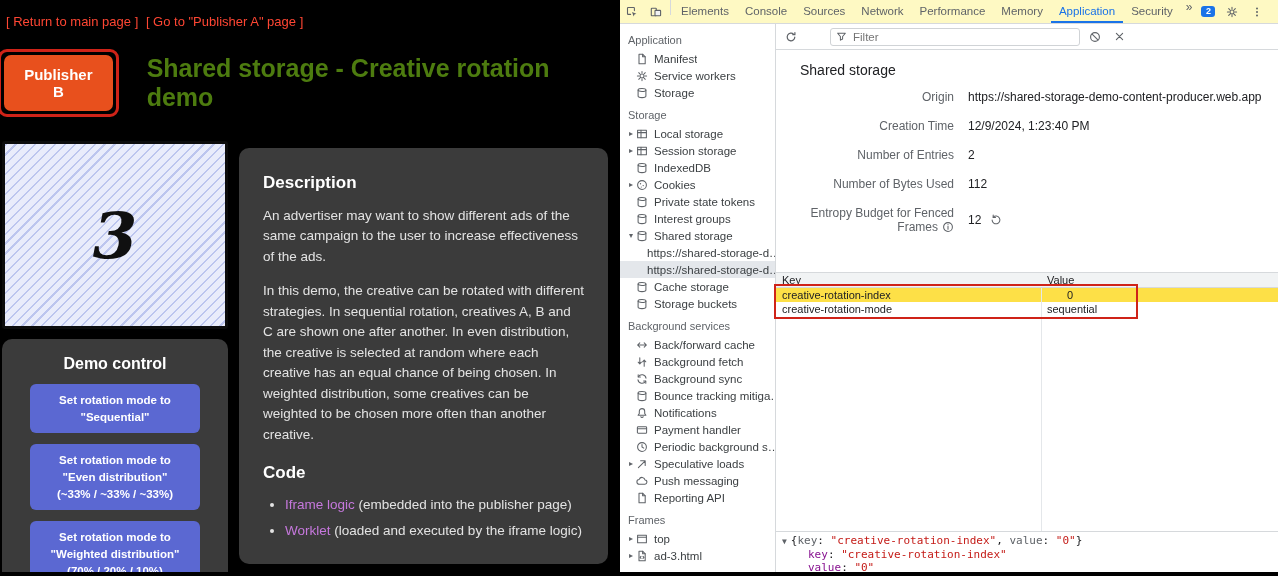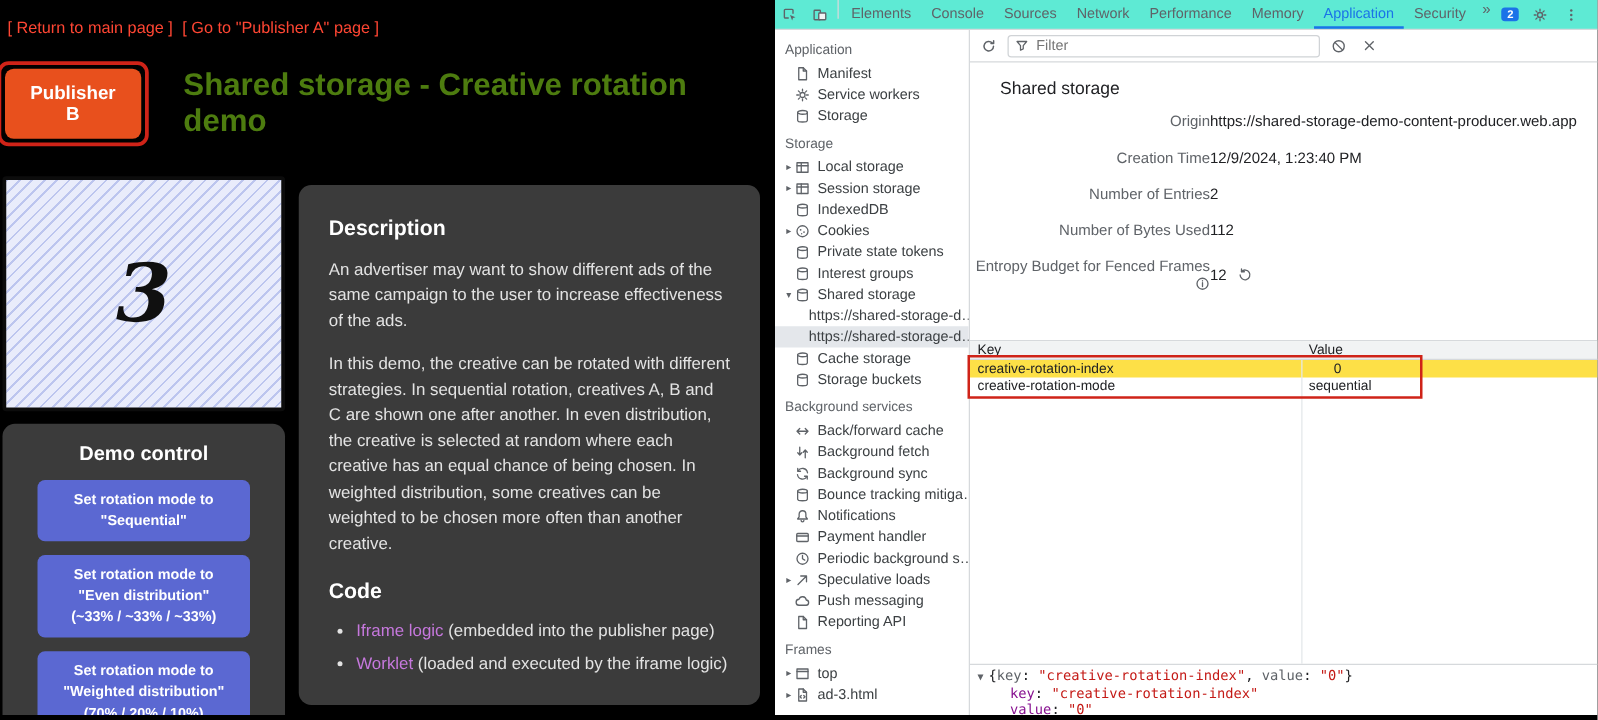--- a/index.html
+++ b/index.html
@@ -33,21 +33,21 @@
   .description-panel { flex:1; margin-right:12px; margin-top:7px; background:#3b3b3b; border-radius:10px;
     padding:14px 24px 18px; color:#e3e3e3; font-size:13.5px; line-height:1.52; align-self:flex-start; }
   .description-panel h2 { color:#fff; font-size:17px; margin:8px 0 10px; }
   .description-panel p { margin:0 0 14px; }
   .code-list { margin:2px 0 0; padding-left:22px; }
   .code-list li { margin-bottom:5px; }
   .code-link { color:#c678dd; text-decoration:none; cursor:pointer; }
 
   
   .devtools { flex:1; min-width:0; background:#fff; display:flex; flex-direction:column; color:#202124; }
-  .dt-tabbar { height:24px; flex:none; background:#5eead4; border-bottom:1px solid #d6d9dc;
+  .dt-tabbar { height:24px; flex:none; background:#fef9c3; border-bottom:1px solid #d6d9dc;
     display:flex; font-size:11.5px; color:#5f6368; }
   .dt-tbicon { width:24px; height:24px; display:flex; align-items:center; justify-content:center; cursor:pointer; flex:none; }
   .dt-sep { width:1px; height:15px; background:#d6d9dc; margin:0 2px; flex:none; }
   .dt-tab { padding:0 8px; line-height:23px; cursor:pointer; white-space:nowrap; }
   .dt-tab.active { color:#1a73e8; box-shadow:inset 0 -2px 0 #1a73e8; }
   .dt-more { padding:0 5px; cursor:pointer; font-size:12px; }
   .dt-right { margin-left:auto; display:flex; align-items:center; gap:1px; padding-right:2px; }
   .issues-badge { background:#1a73e8; color:#fff; font-size:9px; font-weight:bold; border-radius:3px;
     min-width:14px; height:11px; line-height:11px; text-align:center; padding:0 2px; margin:0 4px; cursor:pointer; }
   .dt-body { display:flex; flex:1; min-height:0; }
@@ -59,25 +59,25 @@
   .sb-item .spacer { width:10px; flex:none; }
   .sb-item .icn { width:15px; height:12px; margin-right:3px; flex:none; display:flex; align-items:center; }
   .sb-item.selected { background:#e4e7eb; }
   .sb-item.child { padding-left:27px; }
   .sb-label { overflow:hidden; text-overflow:clip; }
 
   .dt-main { flex:1; min-width:0; display:flex; flex-direction:column; position:relative; }
   .dt-toolbar { height:26px; flex:none; border-bottom:1px solid #d6d9dc; display:flex; align-items:center; padding:0 6px; gap:6px; }
   .tb-icon { width:18px; height:18px; display:flex; align-items:center; justify-content:center; cursor:pointer; flex:none; }
   .filter-box { width:250px; height:18px; border:1px solid #d0d3d6; border-radius:3px;
-    display:flex; align-items:center; gap:4px; padding:0 5px; }
+    display:flex; align-items:center; gap:4px; padding:0 5px;margin-left:24px; }
   .filter-box input { border:none; outline:none; flex:1; font-size:11.5px; font-family:inherit; background:transparent; color:#202124; min-width:0; }
   .dt-title { font-size:14px; color:#202124; padding:12px 0 10px 24px; }
   .dt-meta { display:grid; grid-template-columns:192px 1fr; row-gap:15px; padding:2px 0 38px; font-size:12px; }
-  .meta-label { text-align:right; color:#5f6368; line-height:14px; }
+  .meta-label { text-align:right; color:#5f6368; padding-right:14px; line-height:14px; }
   .meta-label svg { vertical-align:-2px; margin-left:4px; }
   .meta-value { color:#202124; line-height:14px; display:flex; align-items:center; gap:9px; }
 
   .dt-table { border-top:1px solid #d6d9dc; position:relative; flex:1; min-height:80px; display:flex; flex-direction:column; }
   .col-divider { position:absolute; left:265px; top:0; bottom:0; width:1px; background:#e4e7ea; }
   .tbl-header { display:grid; grid-template-columns:265px 1fr; background:#f1f3f4; border-bottom:1px solid #d6d9dc;
     font-size:11px; color:#202124; height:15px; align-items:center; position:relative; z-index:1; }
   .tbl-header .cell { padding-left:6px; }
   .tbl-row { display:grid; grid-template-columns:265px 1fr; height:14px; font-size:11px; align-items:center; cursor:pointer; }
   .tbl-row.striped { background:#fde047;gap:20px; }

